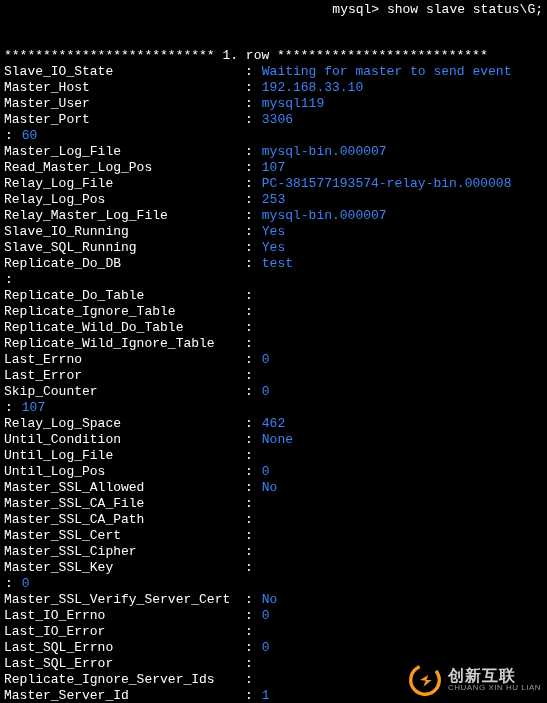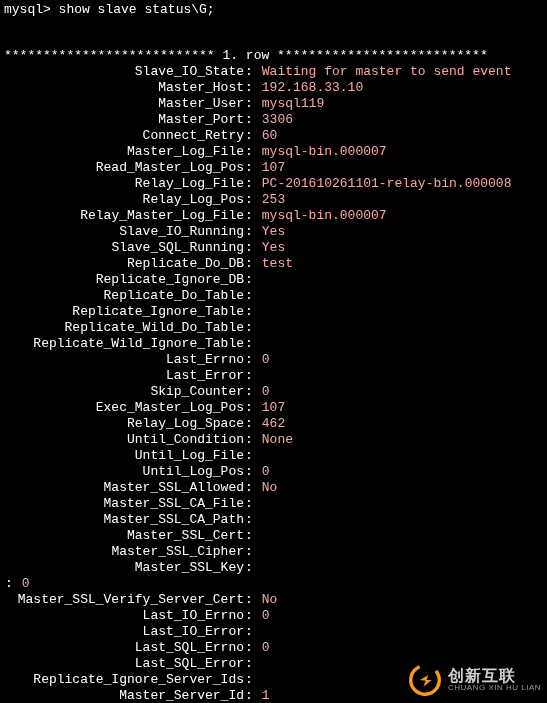--- a/index.html
+++ b/index.html
@@ -8,31 +8,30 @@
       color: #ffffff;
       font-family: "Courier New", Consolas, monospace;
       font-size: 13px;
       line-height: 16px;
       width: 547px;
       height: 703px;
       overflow: hidden;
       position: relative;
       padding: 2px 4px;
     }
-    .prompt-line { white-space: pre; }
+    .prompt-line { white-space: pre; text-align: right; }
     .row-sep { white-space: pre; margin-top: 30px; }
     .kv-line { display: flex; }
     .kv-label {
       width: 240px;
-      text-align: right;
       color: #ffffff;
       white-space: pre;
     }
     .kv-sep { width: 10px; text-align: center; }
-    .kv-value { color: #fca5a5; white-space: pre; }
+    .kv-value { color: #3b82f6; white-space: pre; }
     .footer-line { white-space: pre; margin-top: 23px; }
     .watermark {
       position: absolute;
       right: 6px;
       bottom: 6px;
       display: flex;
       align-items: center;
       gap: 6px;
       pointer-events: none;
     }
@@ -68,38 +67,37 @@
       <span class="kv-label">Master_User</span>
       <span class="kv-sep">:</span>
       <span class="kv-value"> mysql119</span>
     </div>
     <div class="kv-line">
       <span class="kv-label">Master_Port</span>
       <span class="kv-sep">:</span>
       <span class="kv-value"> 3306</span>
     </div>
     <div class="kv-line">
-      <span class="kv-label">Connect_Retry</span>
       <span class="kv-sep">:</span>
       <span class="kv-value"> 60</span>
     </div>
     <div class="kv-line">
       <span class="kv-label">Master_Log_File</span>
       <span class="kv-sep">:</span>
       <span class="kv-value"> mysql-bin.000007</span>
     </div>
     <div class="kv-line">
       <span class="kv-label">Read_Master_Log_Pos</span>
       <span class="kv-sep">:</span>
       <span class="kv-value"> 107</span>
     </div>
     <div class="kv-line">
       <span class="kv-label">Relay_Log_File</span>
       <span class="kv-sep">:</span>
-      <span class="kv-value"> PC-201610261101-relay-bin.000008</span>
+      <span class="kv-value"> PC-381577193574-relay-bin.000008</span>
     </div>
     <div class="kv-line">
       <span class="kv-label">Relay_Log_Pos</span>
       <span class="kv-sep">:</span>
       <span class="kv-value"> 253</span>
     </div>
     <div class="kv-line">
       <span class="kv-label">Relay_Master_Log_File</span>
       <span class="kv-sep">:</span>
       <span class="kv-value"> mysql-bin.000007</span>
@@ -113,21 +111,20 @@
       <span class="kv-label">Slave_SQL_Running</span>
       <span class="kv-sep">:</span>
       <span class="kv-value"> Yes</span>
     </div>
     <div class="kv-line">
       <span class="kv-label">Replicate_Do_DB</span>
       <span class="kv-sep">:</span>
       <span class="kv-value"> test</span>
     </div>
     <div class="kv-line">
-      <span class="kv-label">Replicate_Ignore_DB</span>
       <span class="kv-sep">:</span>
       <span class="kv-value"> </span>
     </div>
     <div class="kv-line">
       <span class="kv-label">Replicate_Do_Table</span>
       <span class="kv-sep">:</span>
       <span class="kv-value"> </span>
     </div>
     <div class="kv-line">
       <span class="kv-label">Replicate_Ignore_Table</span>
@@ -153,21 +150,20 @@
       <span class="kv-label">Last_Error</span>
       <span class="kv-sep">:</span>
       <span class="kv-value"> </span>
     </div>
     <div class="kv-line">
       <span class="kv-label">Skip_Counter</span>
       <span class="kv-sep">:</span>
       <span class="kv-value"> 0</span>
     </div>
     <div class="kv-line">
-      <span class="kv-label">Exec_Master_Log_Pos</span>
       <span class="kv-sep">:</span>
       <span class="kv-value"> 107</span>
     </div>
     <div class="kv-line">
       <span class="kv-label">Relay_Log_Space</span>
       <span class="kv-sep">:</span>
       <span class="kv-value"> 462</span>
     </div>
     <div class="kv-line">
       <span class="kv-label">Until_Condition</span>

